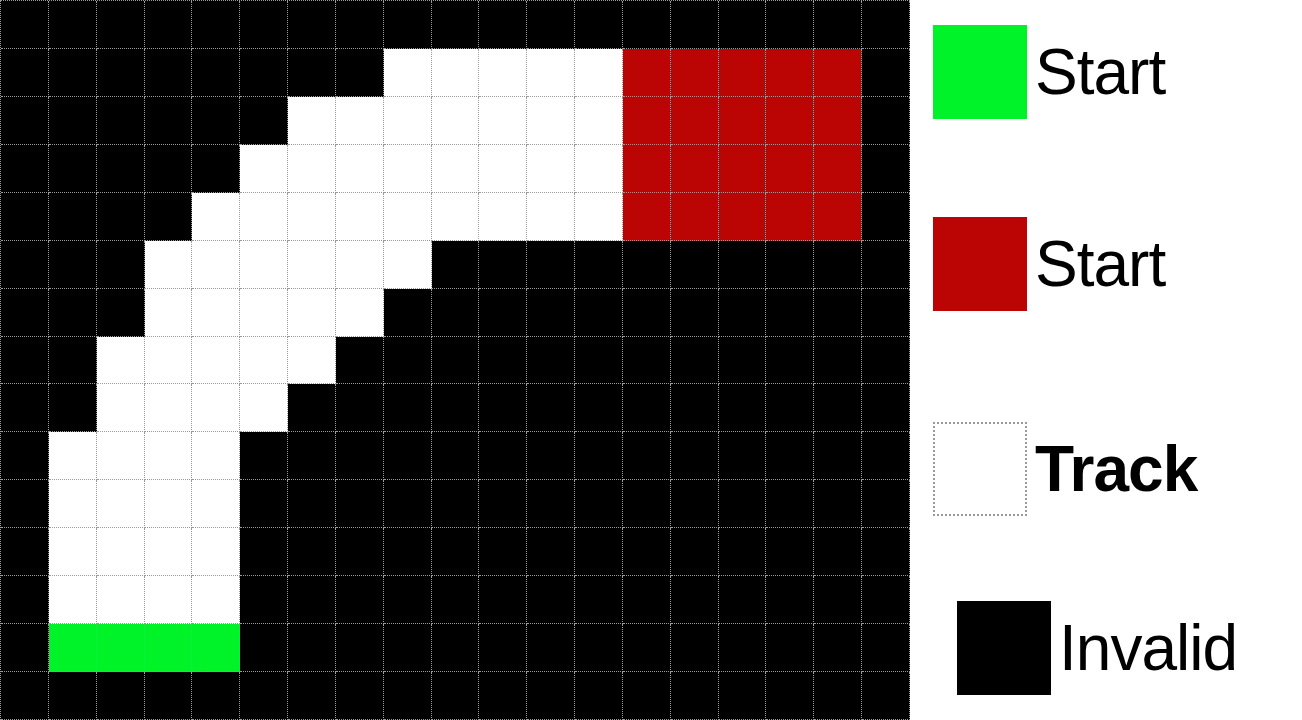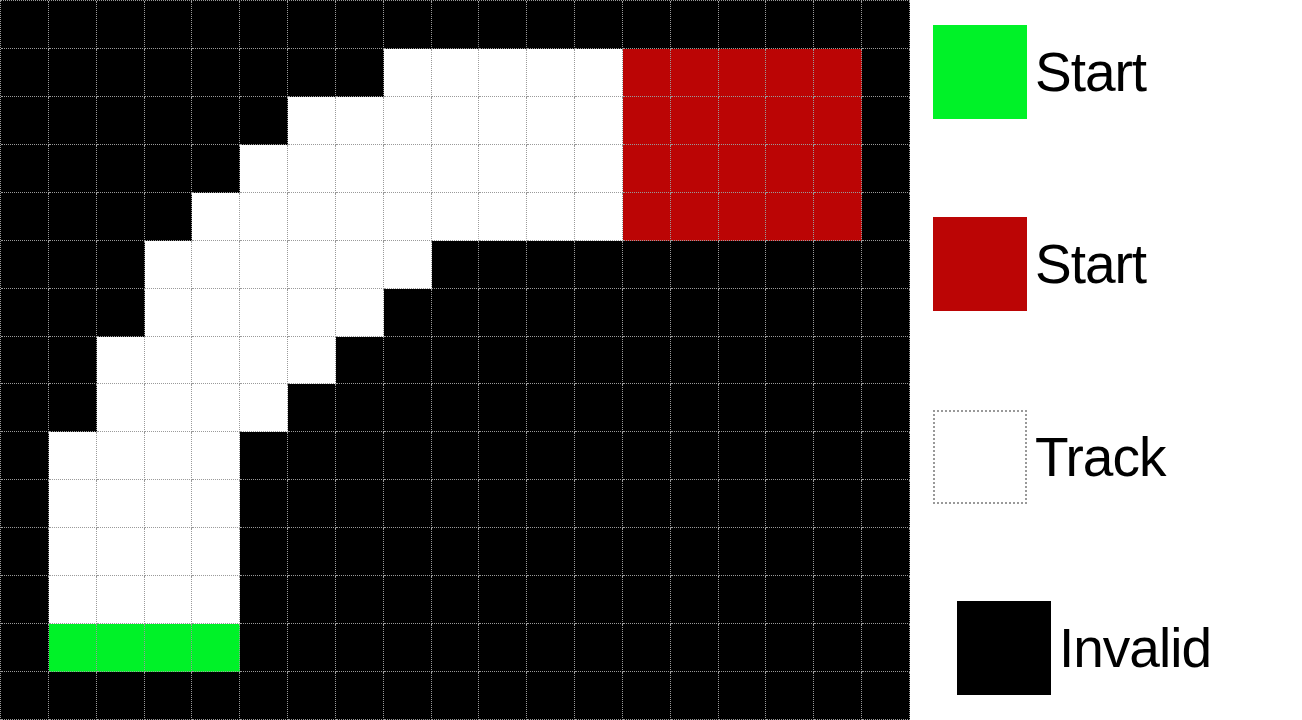--- a/index.html
+++ b/index.html
@@ -51,35 +51,35 @@
   }
   .legend-item {
     position: absolute;
     left: 23px;
     height: 94px;
     display: flex;
     align-items: center;
   }
   .li-0 { top: 25px; }
   .li-1 { top: 217px; }
-  .li-2 { top: 410px; }
+  .li-2 { top: 422px; font-weight: bold; }
   .li-3 { top: 601px; margin-left: 24px; }
   .swatch {
     width: 94px;
     height: 94px;
     flex: 0 0 auto;
     box-sizing: border-box;
   }
   .swatch-start   { background: var(--start, #00f228); }
   .swatch-goal    { background: var(--goal, #be0808); }
   .swatch-track   { background: var(--track, #fff); border: 2px dotted var(--track-border, #999); }
   .swatch-invalid { background: var(--invalid, #000); }
   .legend-label {
     margin-left: 8px;
-    font-size: 55px;
+    font-size: 64px;
     line-height: 94px;
     color: var(--label-color, #000);
     white-space: nowrap;
     letter-spacing: -1px;
   }
 </style>
 </head>
 <body>
 
 <div class="screen">

